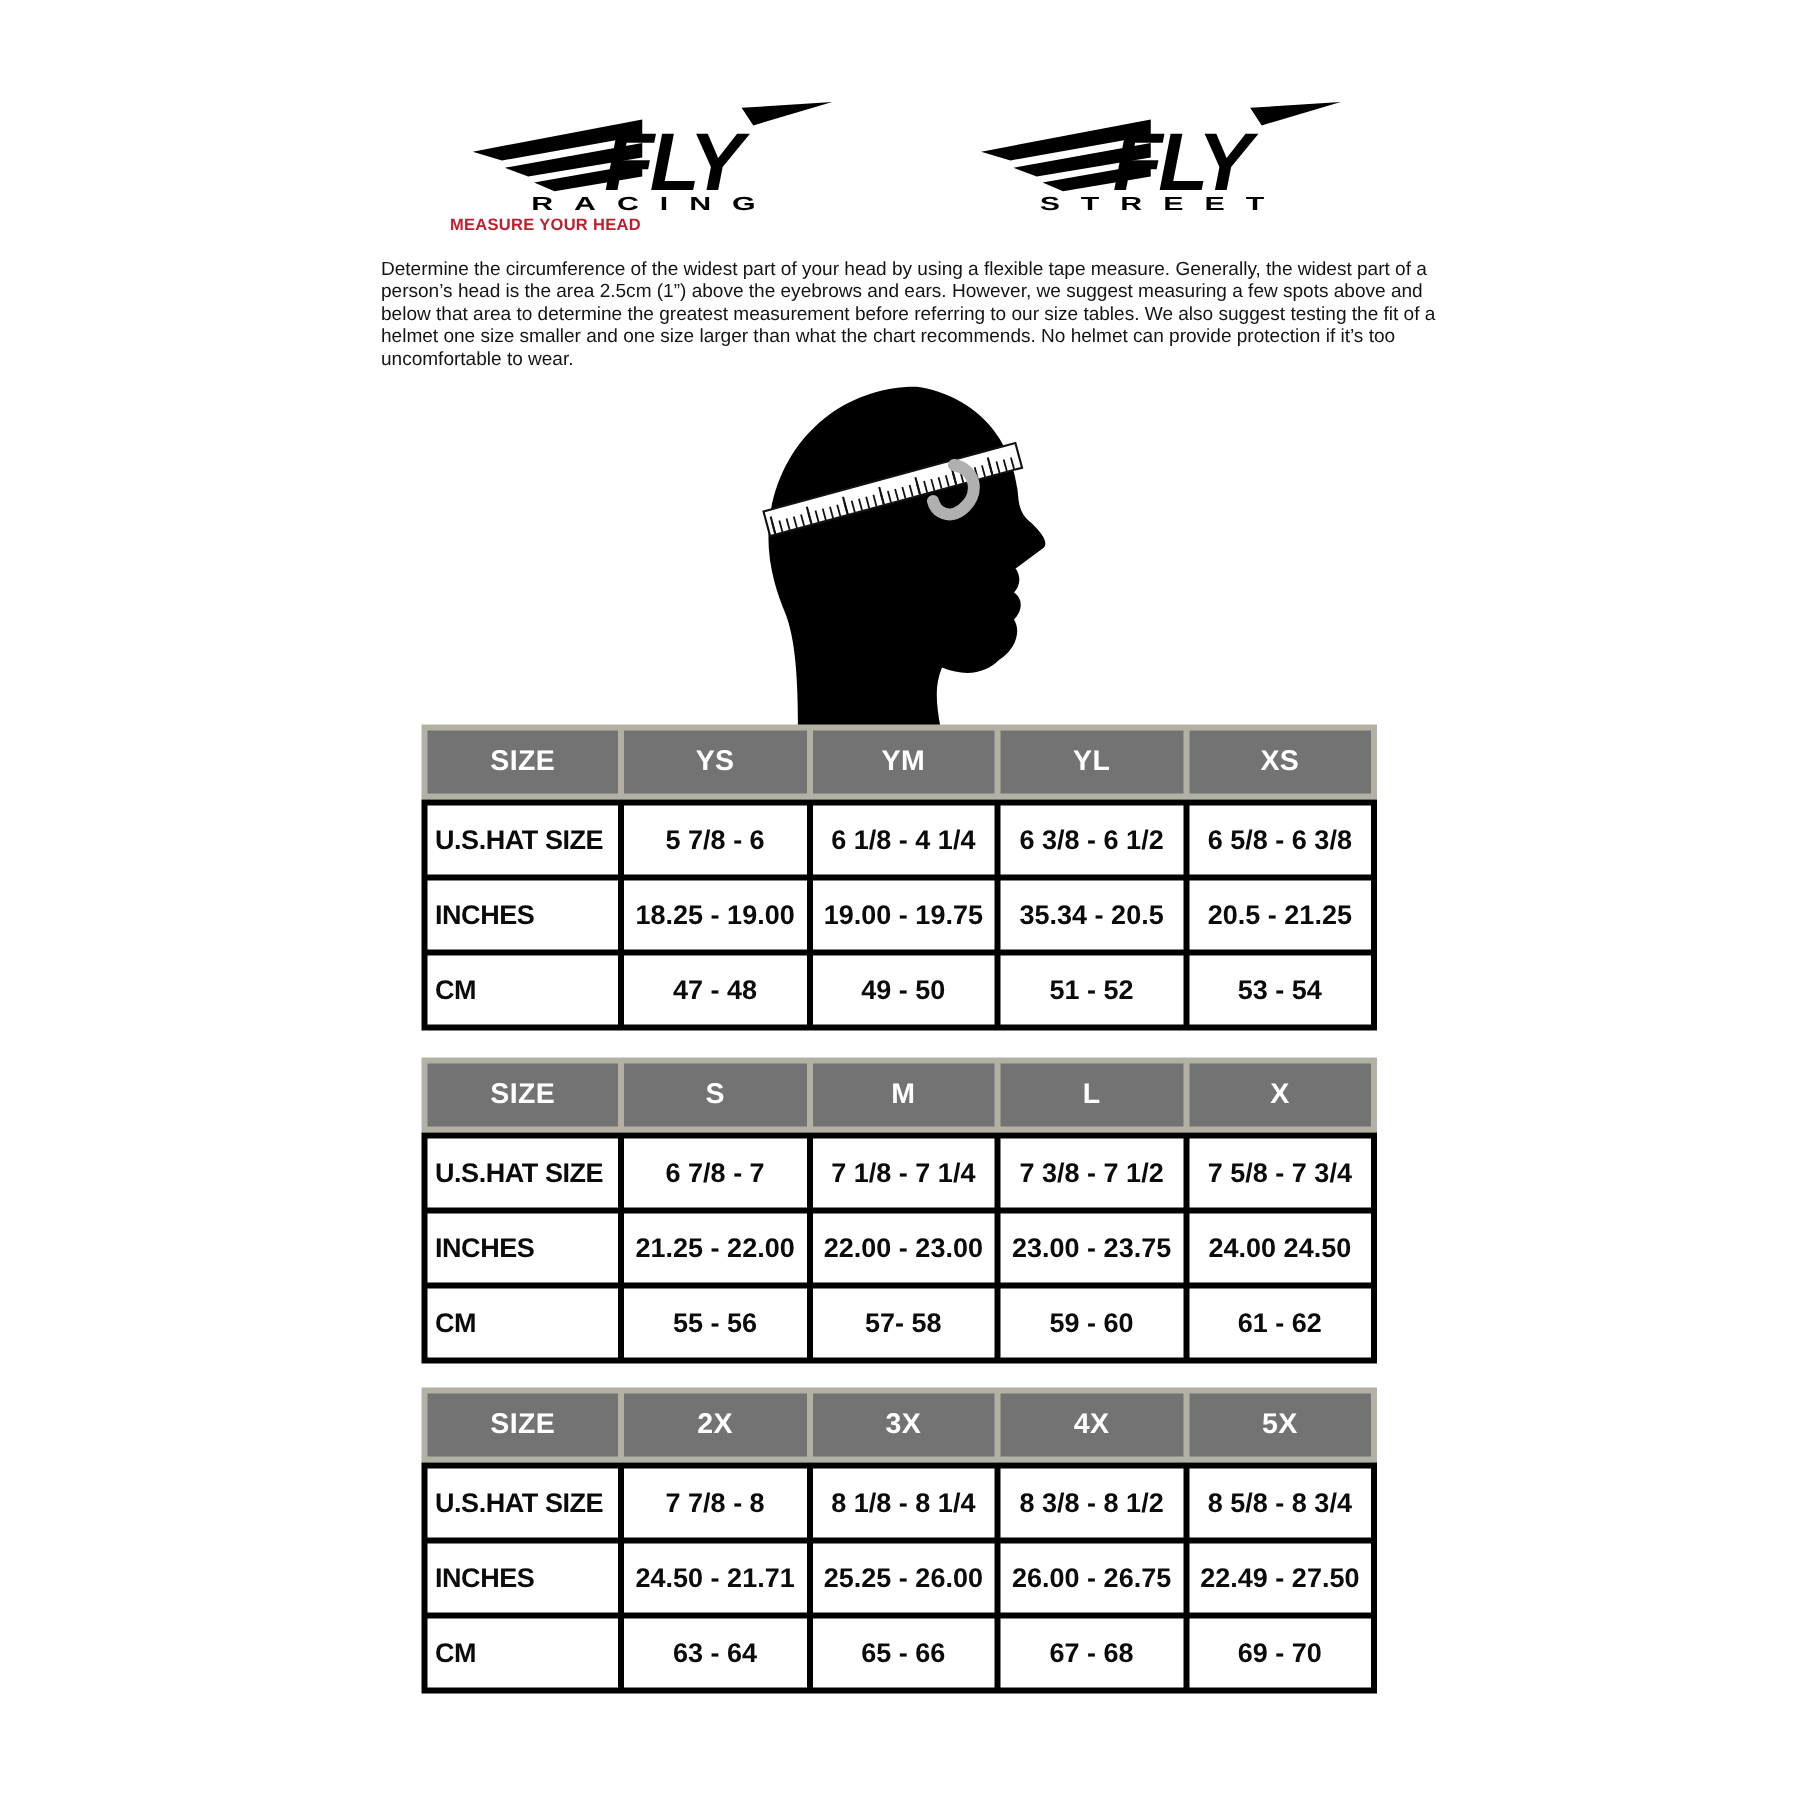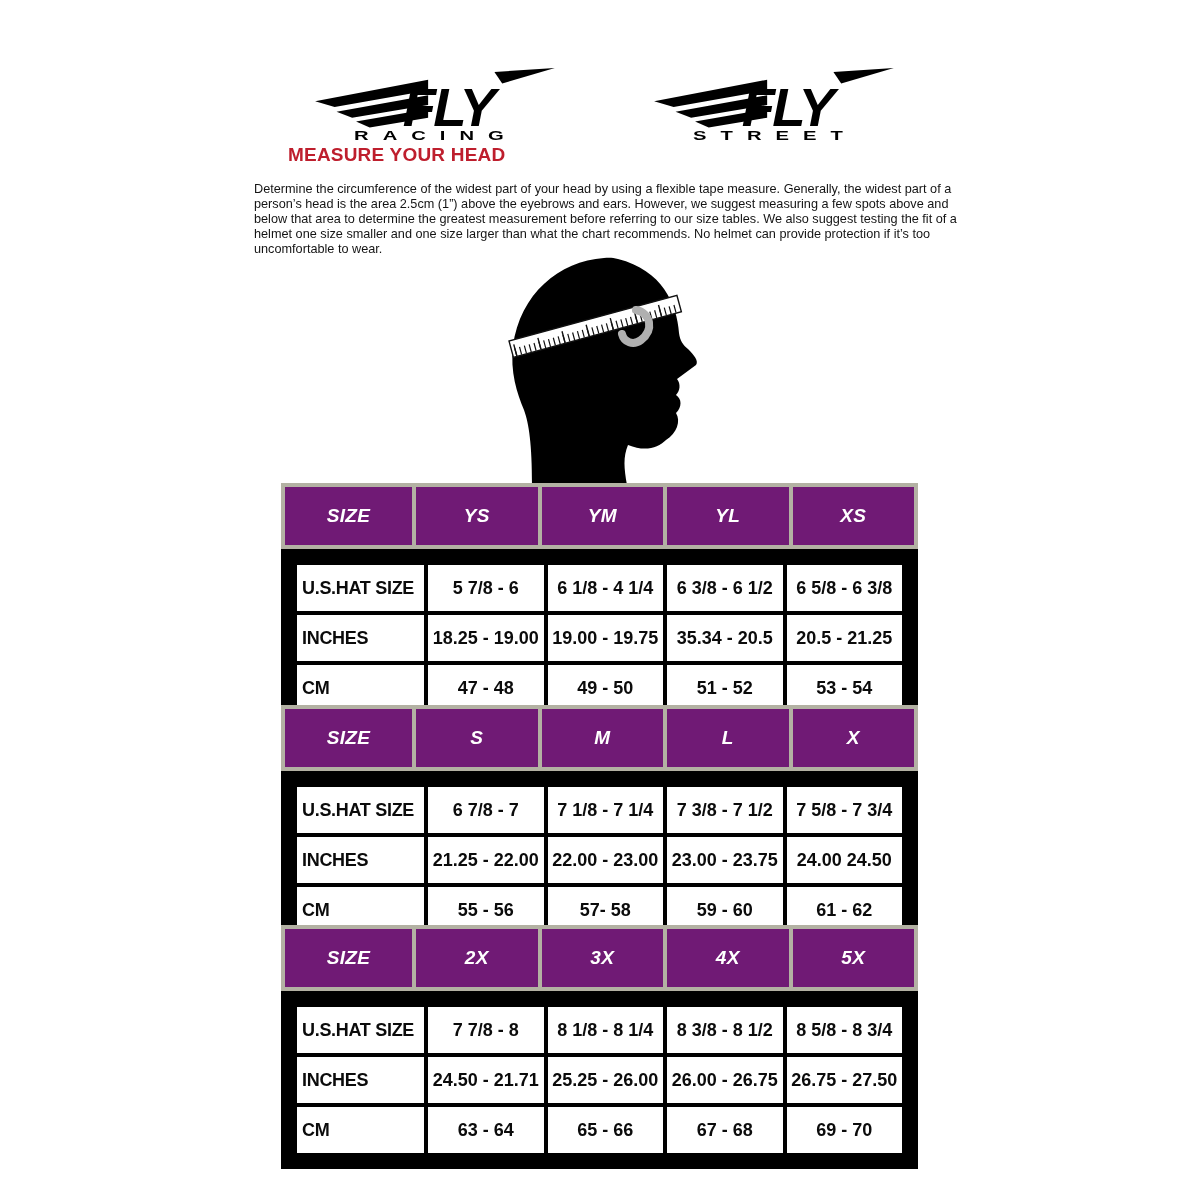--- a/index.html
+++ b/index.html
@@ -18,23 +18,23 @@
   }
   .logo{position:absolute;top:68px;width:262px;height:76px;}
   .logo svg{width:100%;height:100%;}
   #logo-racing{left:303px;}
   #logo-street{left:642px;}
 
   .copy-block{position:absolute;left:238px;top:144px;width:745px;}
   .heading{
     color:var(--red);
     font-weight:bold;
-    font-size:19px;
+    font-size:11px;
     letter-spacing:0.2px;
-    margin:0 0 3px 4px;
+    margin:0 0 3px 16px;
     padding-left:46px;
   }
   .paragraph{
     font-size:12.7px;
     line-height:14.9px;
     margin:16px;
     color:#141414;
   }
 
   .head-illustration{position:absolute;left:504px;top:252px;width:197px;height:233px;}
@@ -46,34 +46,33 @@
   #table-xl{top:925px;}
 
   .t-head{
     display:grid;
     grid-template-columns:127px repeat(4,1fr);
     gap:4px;
     background:var(--tan);
     padding:4px;
   }
   .t-head-cell{
-    background:#701a75;
+    background:#737373;
     color:#fff;
-    height:58px;
+    height:42px;
     display:flex;align-items:center;justify-content:center;
     font-weight:bold;font-size:19px;
     letter-spacing:0.3px;
-    font-style:italic;
   }
   .t-body{
     display:grid;
     grid-template-columns:127px repeat(4,1fr);
     gap:4px;
     background:#000;
-    padding:16px;
+    padding:4px;
   }
   .t-cell{
     background:#fff;
     height:46px;
     display:flex;align-items:center;justify-content:center;
     font-weight:bold;font-size:18px;
     white-space:nowrap;
   }
   .t-cell.label{justify-content:flex-start;padding-left:5px;letter-spacing:-0.3px;}
 </style>
@@ -202,20 +201,20 @@
   <div class="t-body">
       <div class="t-cell label">U.S.HAT SIZE</div>
       <div class="t-cell">7 7/8 - 8</div>
       <div class="t-cell">8 1/8 - 8 1/4</div>
       <div class="t-cell">8 3/8 - 8 1/2</div>
       <div class="t-cell">8 5/8 - 8 3/4</div>
       <div class="t-cell label">INCHES</div>
       <div class="t-cell">24.50 - 21.71</div>
       <div class="t-cell">25.25 - 26.00</div>
       <div class="t-cell">26.00 - 26.75</div>
-      <div class="t-cell">26.75 - 27.50</div>
+      <div class="t-cell">22.49 - 27.50</div>
       <div class="t-cell label">CM</div>
       <div class="t-cell">63 - 64</div>
       <div class="t-cell">65 - 66</div>
       <div class="t-cell">67 - 68</div>
       <div class="t-cell">69 - 70</div>
     </div>
 </div>
 
 </body></html>

